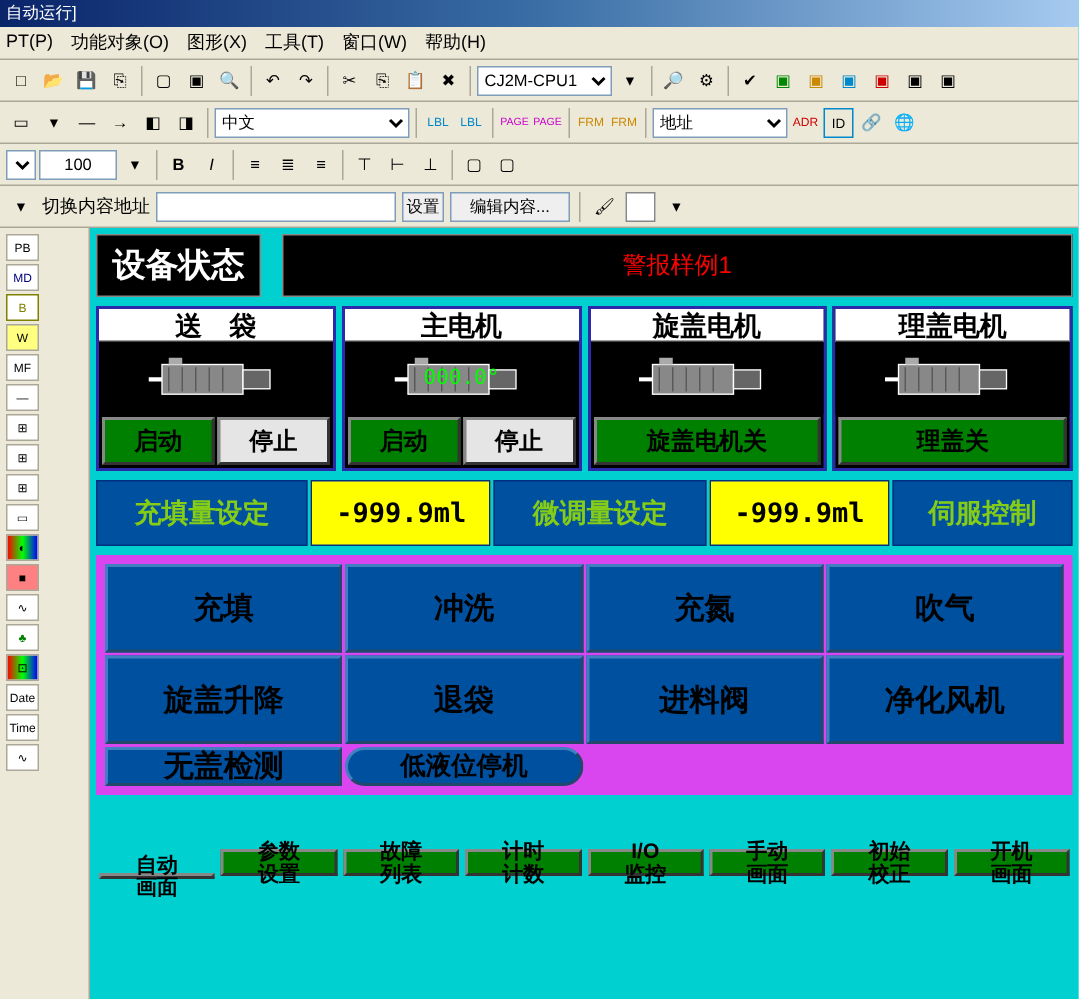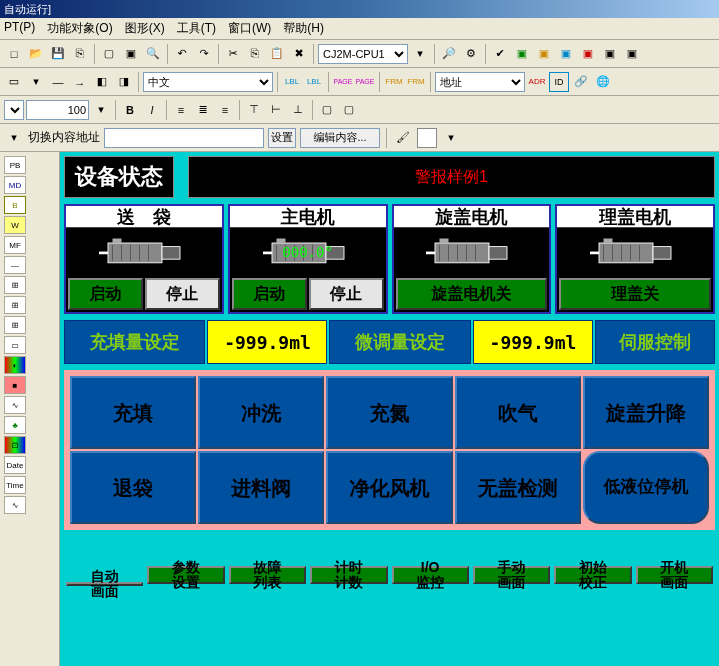--- a/index.html
+++ b/index.html
@@ -215,24 +215,24 @@
   font-weight: bold;
   border: 1px solid #003080;
   white-space: nowrap;
   overflow: hidden;
 }
 .sbox-blue { background: #0050a0; color: #84cc16; }
 .sbox-yellow { background: #ffff00; color: #000; font-family: monospace; }
 
 .func-grid {
   display: grid;
-  grid-template-columns: repeat(5, 1fr);
+  grid-template-columns: repeat(4, 1fr);
   grid-template-rows: repeat(2, 1fr);
   gap: 2px;
-  background: #fca5a5;
+  background: #d946ef;
   padding: 6px;
   height: 160px;
 }
 .func-btn {
   background: #0050a0;
   color: #000;
   font-size: 20px;
   font-weight: bold;
   display: flex;
   align-items: center;
@@ -341,21 +341,21 @@
     <option>地址</option>
   </select>
   <div class="tb-btn" style="color:#c00;font-size:8px">ADR</div>
   <div class="tb-btn" style="border:1px solid #08c;font-size:9px">ID</div>
   <div class="tb-btn">🔗</div>
   <div class="tb-btn">🌐</div>
 </div>
 
 <div class="toolbar">
   <select class="tb-select" style="width:20px"></select>
-  <input class="tb-input" style="width: 63px; text-align: right;" value="100">
+  <input class="tb-input" style="width: 52px; text-align: center;" value="100">
   <div class="tb-btn">▾</div>
   <div class="tb-sep"></div>
   <div class="tb-btn" style="font-weight:bold">B</div>
   <div class="tb-btn" style="font-style:italic">I</div>
   <div class="tb-sep"></div>
   <div class="tb-btn">≡</div>
   <div class="tb-btn">≣</div>
   <div class="tb-btn">≡</div>
   <div class="tb-sep"></div>
   <div class="tb-btn">⊤</div>

